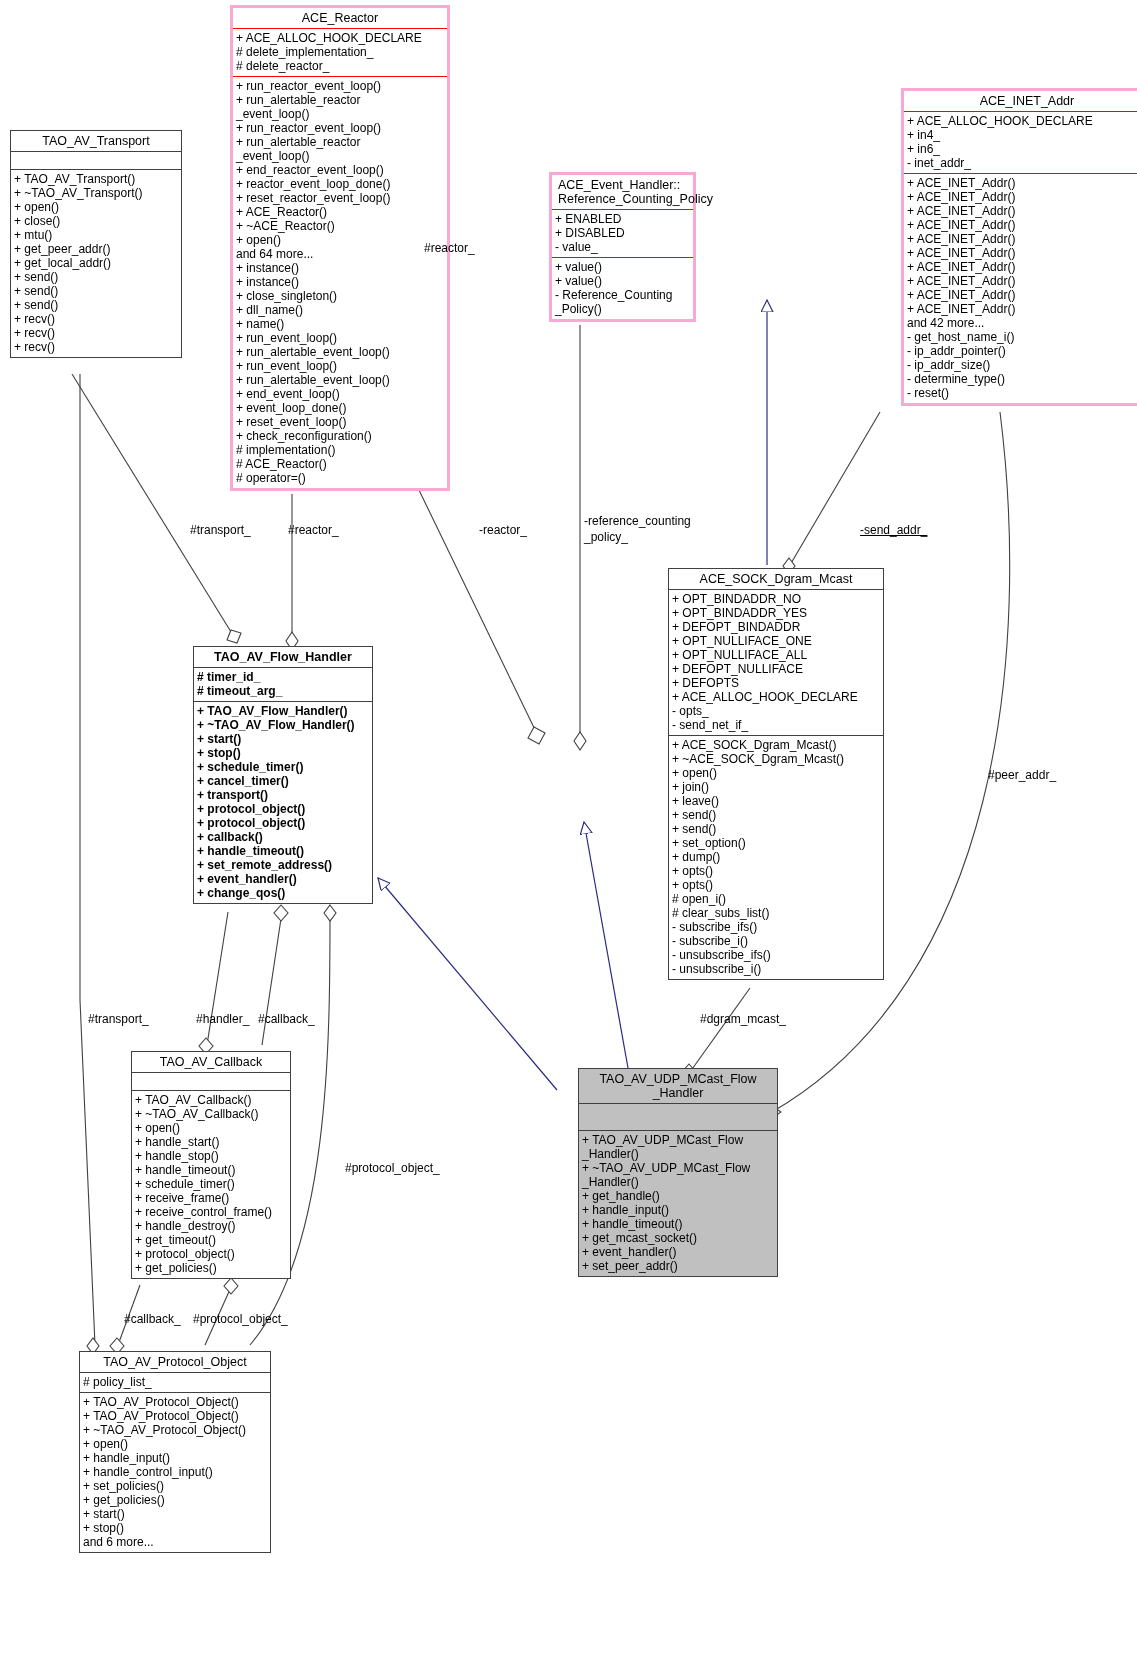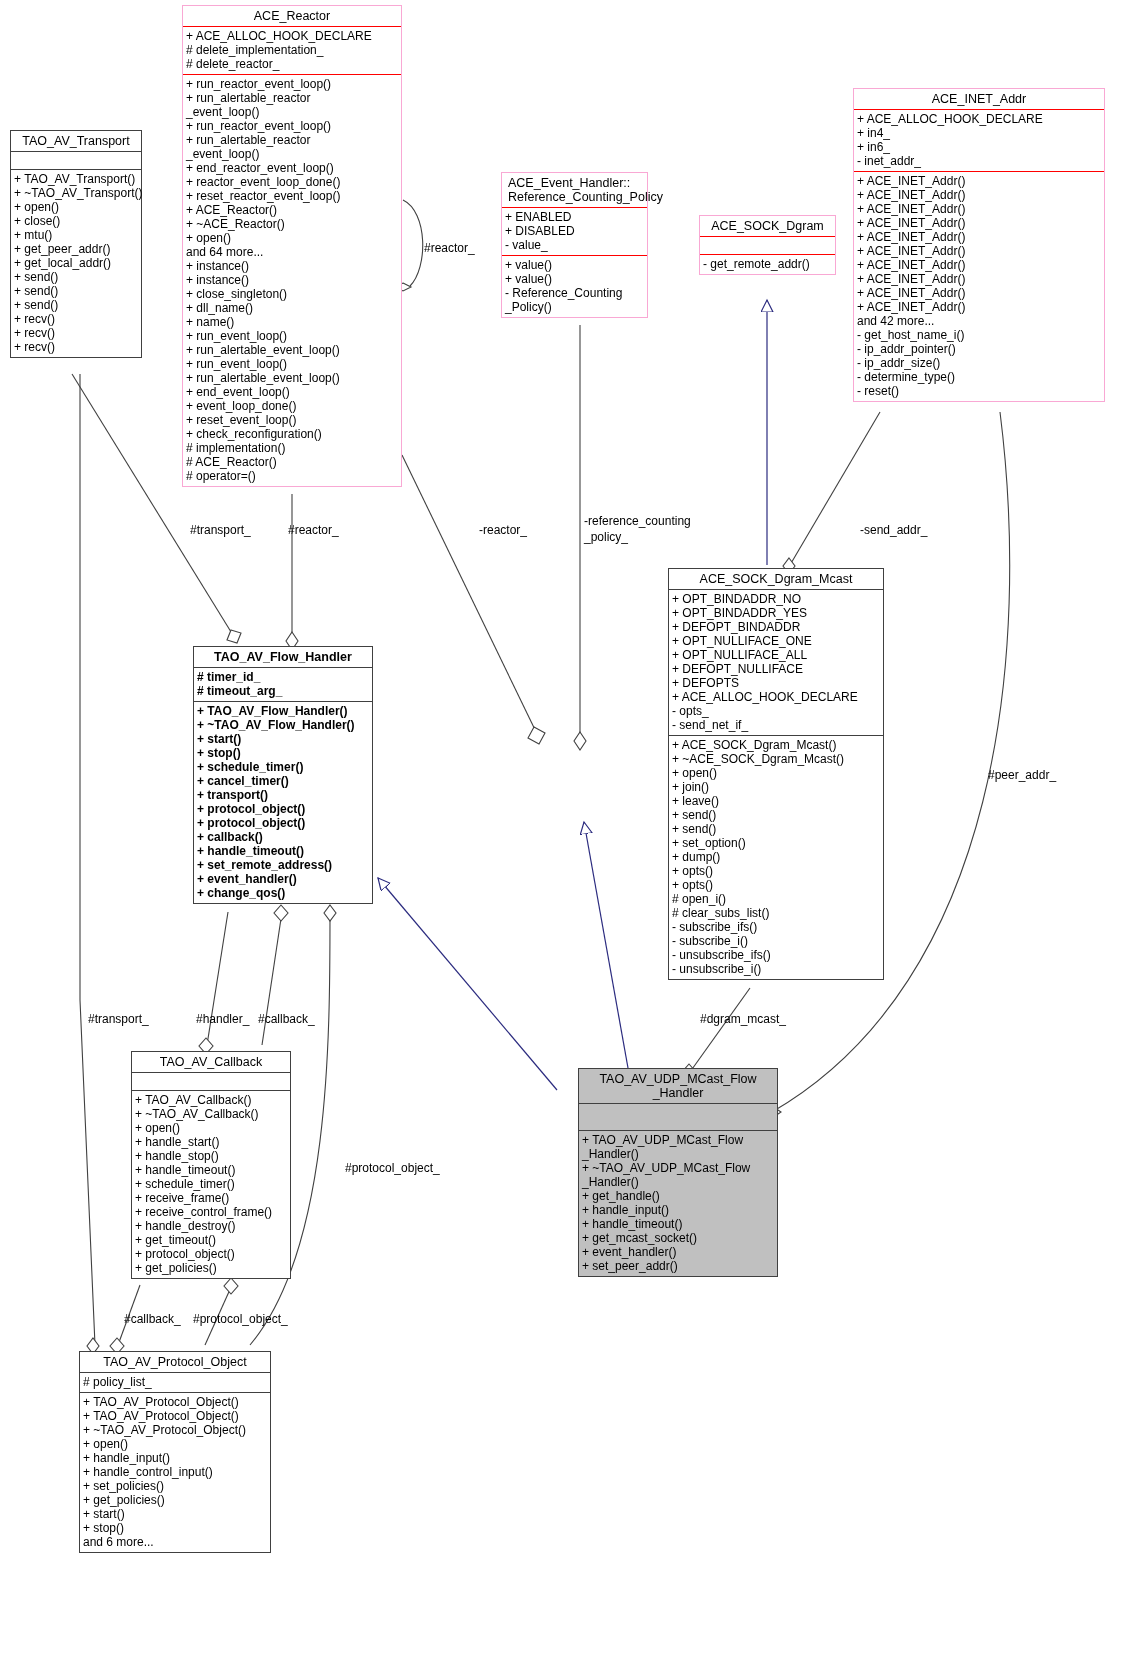--- a/index.html
+++ b/index.html
@@ -3,21 +3,21 @@
 <meta charset="utf-8">
 <style>
   html,body{margin:0;padding:0;background:#ffffff;}
   body{width:1137px;height:1656px;position:relative;
        font-family:"Liberation Sans","DejaVu Sans",sans-serif;
        -webkit-font-smoothing:none;}
   #canvas{position:absolute;left:0;top:0;width:1137px;height:1656px;}
   svg.edges{position:absolute;left:0;top:0;width:1137px;height:1656px;pointer-events:none;}
 
   .node{position:absolute;box-sizing:border-box;background:#ffffff;}
-  .node.red{border:1px solid #f9a8d4;}
+  .node.red{border:3px solid #f9a8d4;margin-left:48px;}
   .node.blk{border:1px solid #404040;}
   .node.sel{border:1px solid #404040;background:#c0c0c0;}
 
   .n-title{text-align:center;font-size:12.5px;color:#000;padding:3px 2px 3px 2px;line-height:14px;}
   .sel .n-title{background:#c0c0c0;}
   .n-sep{height:1px;width:100%;}
   .red .n-sep{background:#ff0000;}
   .blk .n-sep{background:#404040;}
   .sel .n-sep{background:#404040;}
 
@@ -85,21 +85,21 @@
     <g stroke="#2b2b7f" stroke-width="1.2" fill="none">
 
       <path d="M767,565 L767,300" marker-end="url(#hollowtri)"></path>
 
       <path d="M628,1068 L584,822" marker-end="url(#hollowtri)"></path>
 
       <path d="M557,1090 L378,878" marker-end="url(#hollowtri)"></path>
     </g>
   </svg>
 
-  <div class="node blk" style="left:10px;top:130px;width:132px;">
+  <div class="node blk" style="left:10px;top:130px;width:172px;">
     <div class="n-title">TAO_AV_Transport</div>
     <div class="n-sep"></div>
     <div class="n-attrs empty"></div>
     <div class="n-sep"></div>
     <div class="n-ops">
         <div class="row">+ TAO_AV_Transport()</div>
         <div class="row">+ ~TAO_AV_Transport()</div>
         <div class="row">+ open()</div>
         <div class="row">+ close()</div>
         <div class="row">+ mtu()</div>
@@ -169,29 +169,20 @@
       </div>
     <div class="n-sep"></div>
     <div class="n-ops">
         <div class="row">+ value()</div>
         <div class="row">+ value()</div>
         <div class="row">- Reference_Counting</div>
         <div class="row">_Policy()</div>
       </div>
   </div>
 
-  <div class="node red" style="left:699px;top:215px;width:137px;">
-    <div class="n-title">ACE_SOCK_Dgram</div>
-    <div class="n-sep"></div>
-    <div class="n-attrs empty"></div>
-    <div class="n-sep"></div>
-    <div class="n-ops">
-        <div class="row">- get_remote_addr()</div>
-      </div>
-  </div>
 
   <div class="node red" style="left:853px;top:88px;width:252px;">
     <div class="n-title">ACE_INET_Addr</div>
     <div class="n-sep"></div>
     <div class="n-attrs">
         <div class="row">+ ACE_ALLOC_HOOK_DECLARE</div>
         <div class="row">+ in4_</div>
         <div class="row">+ in6_</div>
         <div class="row">- inet_addr_</div>
       </div>
@@ -346,21 +337,21 @@
       </div>
   </div>
 
   <div id="edge-label-layer">
       <div class="elabel" style="left: 424px; top: 242px;">#reactor_</div>
       <div class="elabel" style="left: 190px; top: 524px;">#transport_</div>
       <div class="elabel" style="left: 288px; top: 524px;">#reactor_</div>
       <div class="elabel" style="left: 447px; top: 524px; margin-left: 32px;">-reactor_</div>
       <div class="elabel" style="left: 584px; top: 515px;">-reference_counting</div>
       <div class="elabel" style="left: 584px; top: 531px;">_policy_</div>
-      <div class="elabel" style="left: 860px; top: 524px;">-send_addr_</div>
+      <div class="elabel" style="left: 860px; top: 524px; text-decoration: underline;">-send_addr_</div>
       <div class="elabel" style="left: 988px; top: 769px;">#peer_addr_</div>
       <div class="elabel" style="left: 88px; top: 1013px;">#transport_</div>
       <div class="elabel" style="left: 196px; top: 1013px;">#handler_</div>
       <div class="elabel" style="left: 258px; top: 1013px;">#callback_</div>
       <div class="elabel" style="left: 700px; top: 1013px;">#dgram_mcast_</div>
       <div class="elabel" style="left: 345px; top: 1162px;">#protocol_object_</div>
       <div class="elabel" style="left: 124px; top: 1313px;">#callback_</div>
       <div class="elabel" style="left: 193px; top: 1313px;">#protocol_object_</div>
     </div>
 

